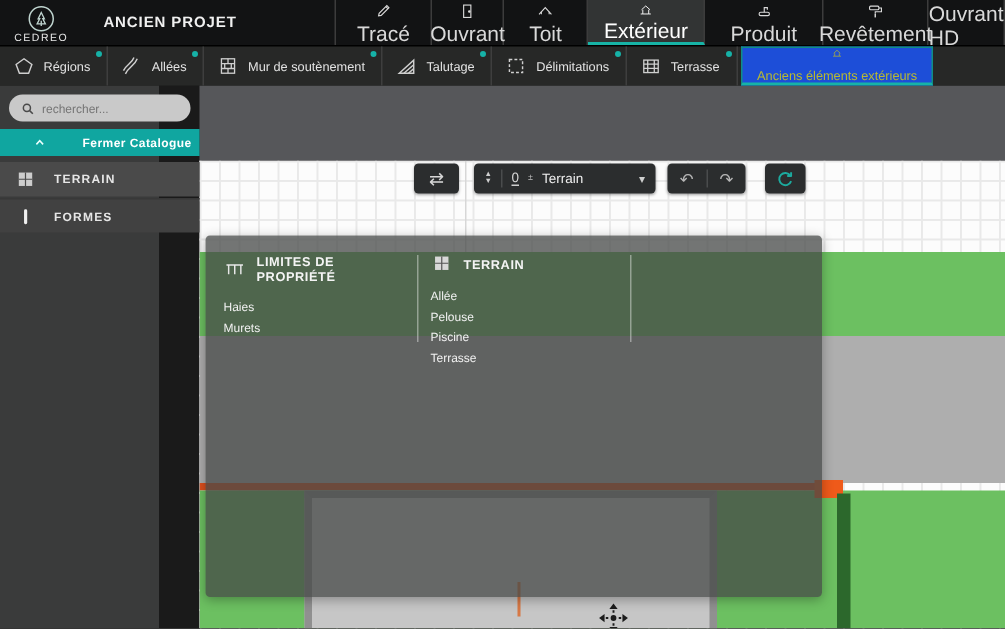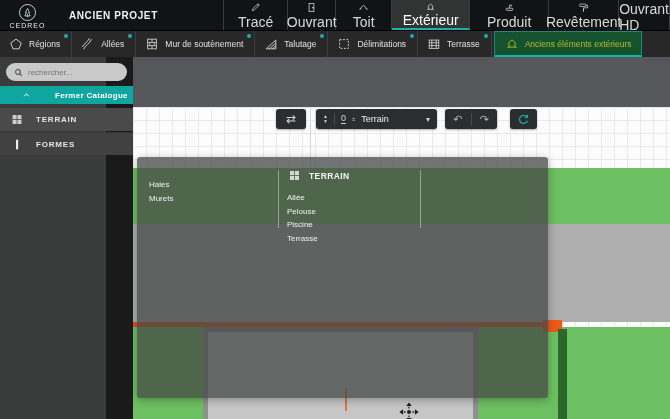--- a/index.html
+++ b/index.html
@@ -26,21 +26,21 @@
   
   .toolbar2 { position:absolute; left:0; top:30px; width:670px; height:27px; background:#272827;
     border-top:1px solid #000; display:flex; align-items:stretch; z-index:29; }
   .t2-item { position:relative; display:flex; align-items:center; gap:6px; padding:0 11px 0 9px;
     border-right:1px solid #3e3e3e; color:#e2e2e2; cursor:pointer; }
   .t2-item svg { width:14px; height:14px; color:#cfcfcf; }
   .t2-label { font-size:8.5px; }
   .badge { position:absolute; top:3px; right:3px; width:3px; height:3px; border-radius:50%;
     background:#1f2424; border:2.5px solid #16b2a7; }
   .t2-highlight { display:flex; align-items:center; gap:6px; padding:0 10px; margin-left:2px;
-    border:1px solid #0f8e85; border-bottom:2px solid #17b3a6; background:#14532d; cursor:pointer; }
+    border:1px solid #0f8e85; border-bottom:2px solid #17b3a6; background:#1d4ed8; cursor:pointer;flex-direction:column; }
   .t2-highlight svg { width:14px; height:13px; color:#b9ba30; }
   .t2-highlight .t2-label { color:#b9ba30; font-size:8.5px; }
 
   
   .sidebar { position:absolute; left:0; top:57px; width:106px; height:362px; background:#3a3b3b; z-index:20; }
   .search-pill { position:absolute; left:6px; top:6px; width:121px; height:18px; background:#c9c9c9;
     border-radius:9px; display:flex; align-items:center; gap:5px; padding:0 8px; }
   .search-pill svg { width:9px; height:9px; color:#4a4a4a; flex:none; }
   .search-pill input { border:none; outline:none; background:transparent; width:100%;
     font-size:8px; color:#333; font-family:"Liberation Sans", sans-serif; }
@@ -299,20 +299,26 @@
     </div>
     <div class="ctl ctl-sync">
       <svg viewBox="0 0 16 16" fill="none" stroke="currentColor" stroke-width="1.6">
           <path d="M12.8 9.5 A5 5 0 1 1 12.2 5"></path>
           <path d="M12.8 2.2 V5.4 H9.6" stroke-linejoin="round"></path>
         </svg>
     </div>
 
     <div class="panel">
       <div class="menu-col col1">
+        <div class="menu-head">
+          <svg viewBox="0 0 16 16" fill="none" stroke="currentColor" stroke-width="1.2">
+              <path d="M3 4.5 V12 M8 4.5 V12 M13 4.5 V12 M1.2 4.5 H14.8"></path>
+            </svg>
+          <span class="menu-title">LIMITES DE PROPRIÉTÉ</span>
+        </div>
         <ul class="menu-items">
           <li>Haies</li>
           <li>Murets</li>
         </ul>
       </div>
       <div class="menu-col-divider" style="left:141px"></div>
       <div class="menu-col col2">
         <div class="menu-head">
           <svg viewBox="0 0 16 16">
               <rect x="2.5" y="2.5" width="11" height="11" fill="#d8d8d8"></rect>

